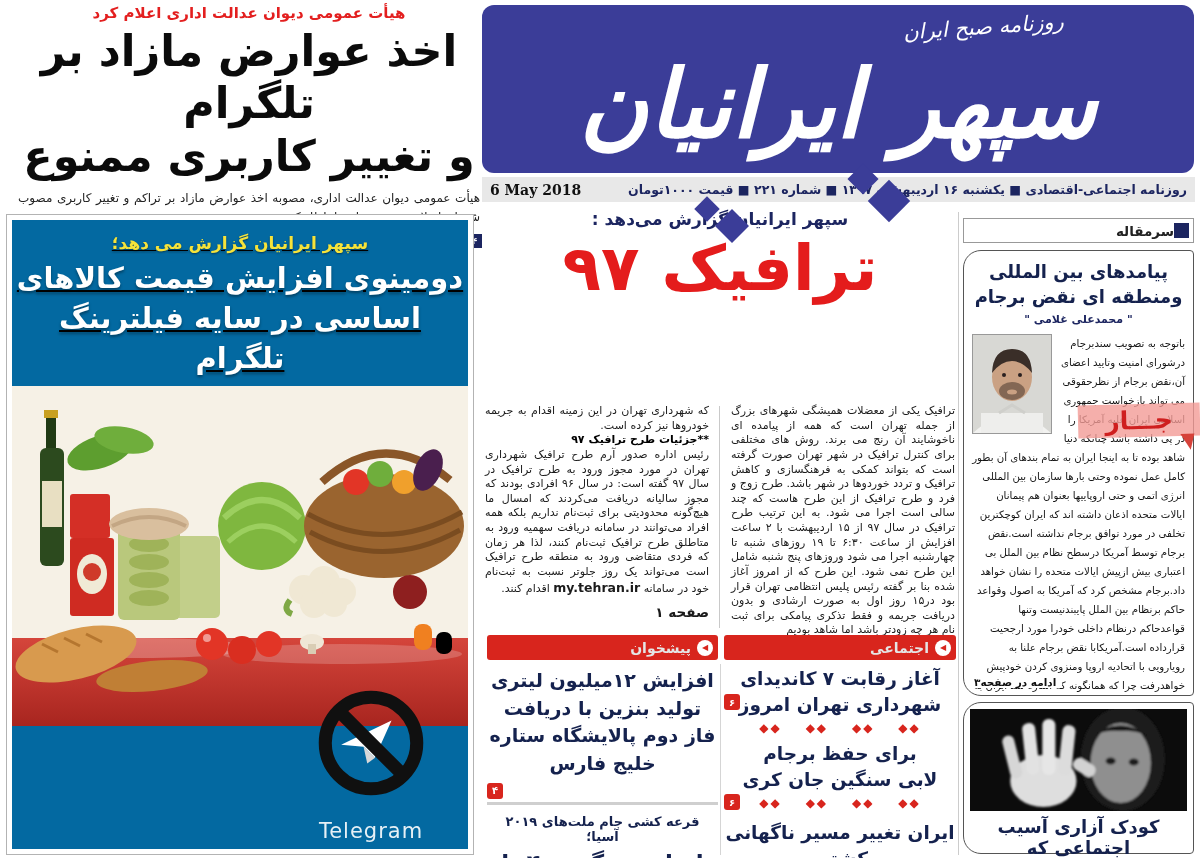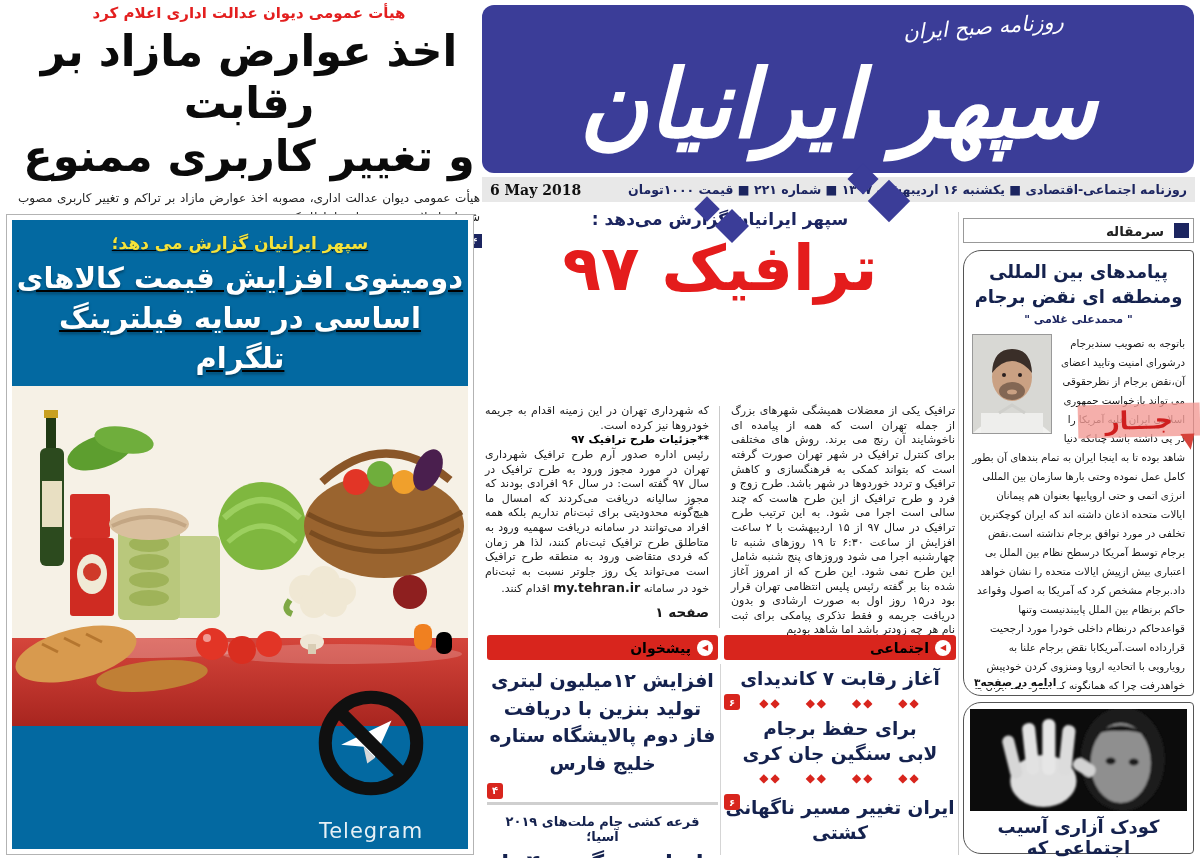--- a/index.html
+++ b/index.html
@@ -51,37 +51,37 @@
   .col-first { right:0; }
   .col-second { left:0; }
   .col-divider { position:absolute; left:234px; top:2px; width:1px; height:222px; background:#c9c9c9; }
   .subhead { font-weight:bold; color:#000; }
   .site { font-weight:bold; font-size:12.5px; direction:ltr; unicode-bidi:embed; }
   .pageref { font-weight:bold; font-size:13.5px; margin-top:8px; }
 
   
   .secbar { height:25px; background:#d8251d; border-radius:3px; display:flex; align-items:center; padding:0 5px; gap:6px; }
   .secbar .circ { width:16px; height:16px; background:#fff; border-radius:50%; display:flex; align-items:center; justify-content:center; color:#d8251d; font-size:8px; }
-  .secbar .lbl { color:#000000; font-weight:bold; font-size:14px; }
+  .secbar .lbl { color:#e5e5e5; font-weight:bold; font-size:14px; }
 
   .pishkhan { left:487px; top:635px; width:231px; }
   .pk-item1 { margin-top:7px; text-align:center; color:#15224e; font-weight:bold; font-size:19px; line-height:1.45; }
   .pk-badge-row { margin-top:2px; text-align:left; }
   .red-badge { display:inline-flex; width:16px; height:16px; background:#d8251d; border-radius:3px; color:#fff; font-size:10px; font-weight:bold; align-items:center; justify-content:center; }
   .pk-divider { margin-top:3px; height:3px; background:#cfcfcf; }
   .pk-kicker { margin-top:9px; text-align:center; color:#15224e; font-weight:bold; font-size:13px; }
   .pk-item2 { margin-top:3px; text-align:center; color:#15224e; font-weight:bold; font-size:23px; line-height:1.4; letter-spacing:-0.5px; }
 
   .social { left:724px; top:635px; width:232px; }
   .so-item { margin-top:6px; text-align:center; color:#15224e; font-weight:bold; font-size:18.5px; line-height:1.38; }
   .so-sep { text-align:center; color:#d8251d; font-size:12px; letter-spacing:2px; word-spacing:18px; margin-top:4px; }
   .so-badge { position:absolute; left:0; }
 
   
-  .ed-header { left:963px; top:218px; width:231px; height:25px; border:1px solid #999; display:flex; align-items:center; gap:10px; padding:9px 4px; background:#fff; }
+  .ed-header { left:963px; top:218px; width:231px; height:25px; border:1px solid #999; display:flex; align-items:center; gap:0; padding:9px 4px; background:#fff; }
   .ed-header .sq { width:15px; height:15px; background:#1c2560; }
   .ed-header .lbl { color:#222; font-size:13.5px; font-weight:bold; }
   .ed-box { left:963px; top:250px; width:231px; height:446px; border:1.5px solid #555; border-radius:18px 4px 4px 18px; padding:8px 8px 6px; background:#fff; overflow:hidden; }
   .ed-title { text-align:center; color:#15224e; font-weight:bold; font-size:18px; line-height:1.4; }
   .ed-author { text-align:center; color:#1c2560; font-size:11px; margin-top:4px; font-weight:bold; }
   .ed-body-wrap { margin-top:6px; }
   .headshot { float:left; width:80px; height:100px; border:1px solid #999; margin:2px 6px 3px 0; background:#ddd; }
   .ed-body { font-size:10.2px; line-height:1.3; text-align:justify; color:#141414; }
   .ed-continued { position:absolute; left:10px; bottom:7px; background:#fff; font-weight:bold; font-size:10.5px; color:#111; padding-right:6px; }
 
@@ -95,21 +95,21 @@
 
   .watermark { left:1078px; top:404px; width:122px; height:33px; background:rgba(242,155,150,.8); color:#cf1f1f; font-weight:bold; font-size:25px; display:flex; align-items:center; justify-content:center; transform:rotate(-1.5deg); z-index:9; letter-spacing:-1px; }
   .watermark:after { content:""; position:absolute; right:6px; top:31px; border-left:10px solid transparent; border-right:4px solid transparent; border-top:16px solid #d6423a; }
 </style>
 </head>
 <body>
 
 <section class="abs announce">
   <div class="announce-kicker">هیأت عمومی دیوان عدالت اداری اعلام کرد</div>
   <h1 class="announce-headline">
-    <div>اخذ عوارض مازاد بر رقابت</div>
+    <div>اخذ عوارض مازاد بر تلگرام</div>
     <div>و تغییر کاربری ممنوع</div>
   </h1>
   <p class="announce-lead">هیأت عمومی دیوان عدالت اداری، مصوبه اخذ عوارض مازاد بر تراکم و تغییر کاربری مصوب شورای اسلامی شهر تهران را باطل کرد...</p>
   <div class="announce-rule">
     <span class="badge">۴</span>
     <span class="bar"></span>
   </div>
 </section>
 
 <header class="abs masthead">
@@ -254,20 +254,21 @@
 </section>
 
 <section class="abs social">
   <div class="secbar">
     <span class="circ">◀</span>
     <span class="lbl">اجتماعی</span>
   </div>
   <div style="position:relative;">
     <div class="so-item">
       <div>آغاز رقابت ۷ کاندیدای</div>
+      <div>شهرداری تهران امروز</div>
     </div>
     <span class="red-badge so-badge" style="top:28px;">۶</span>
     <div class="so-sep">◆◆ ◆◆ ◆◆ ◆◆</div>
     <div class="so-item">
       <div>برای حفظ برجام</div>
       <div>لابی سنگین جان کری</div>
     </div>
     <span class="red-badge so-badge" style="top:128px;">۶</span>
     <div class="so-sep">◆◆ ◆◆ ◆◆ ◆◆</div>
     <div class="so-item" style="margin-top:10px;">

